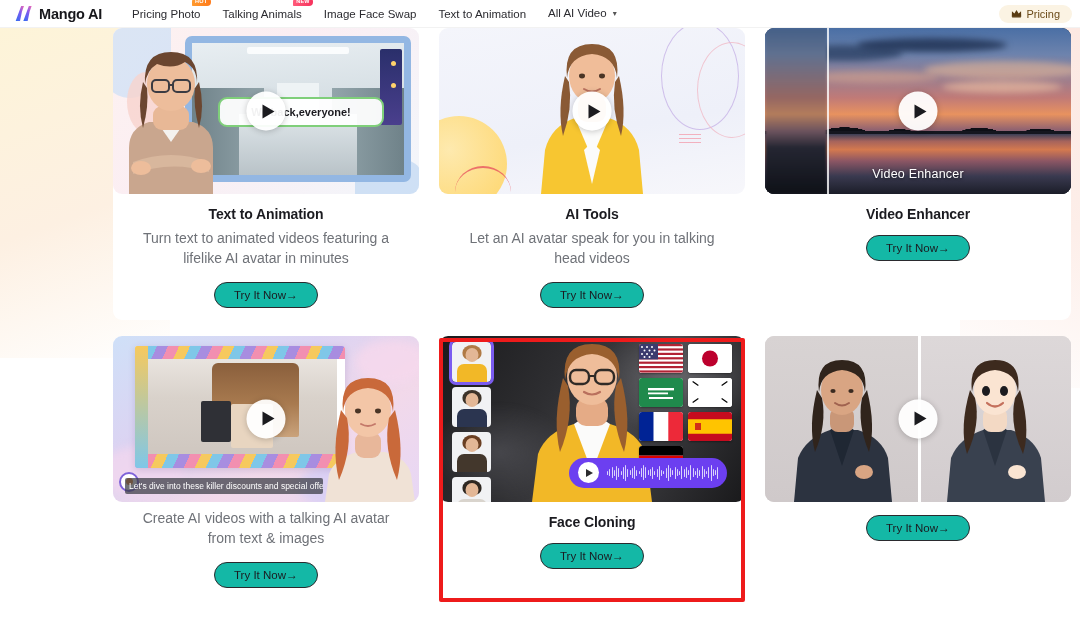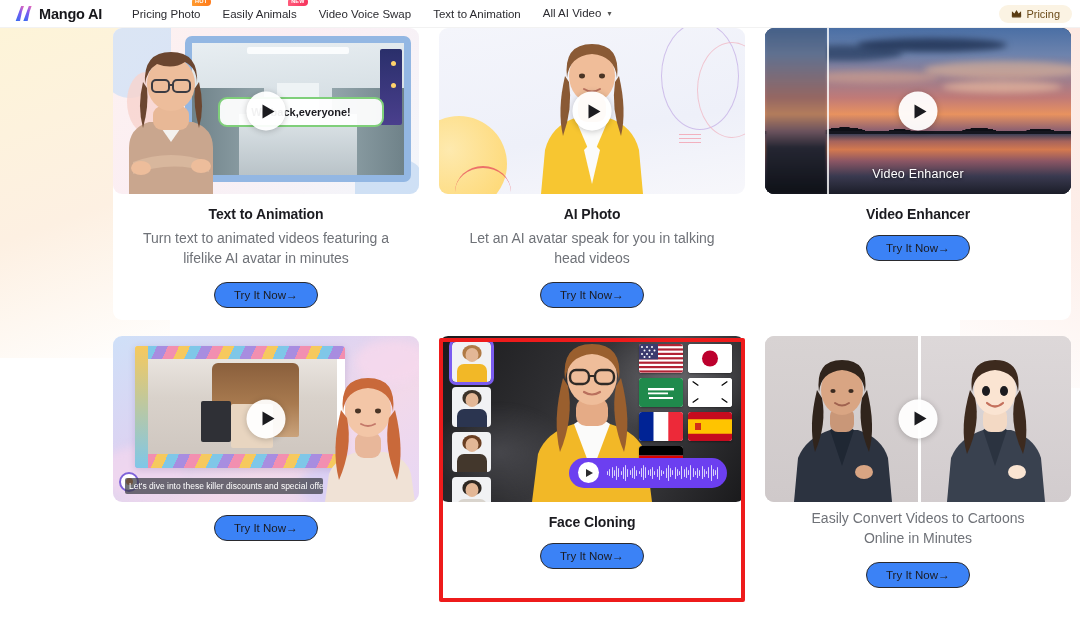--- a/index.html
+++ b/index.html
@@ -106,21 +106,21 @@
     color: #1b1b20; margin-top: 12px; letter-spacing: -0.1px;
   }
   .card-desc {
     text-align: center; font-size: 14px; color: #6f7278;
     margin: 7px 26px 0 26px; line-height: 1.42;
   }
   .try-wrap { display: flex; justify-content: center; margin-top: 13px; }
   .try-btn {
     display: inline-flex; align-items: center; 
     border: 1px solid #2a2a2e; border-radius: 16px;
-    padding: 6px 19px; background: #3b82f6;
+    padding: 6px 19px; background: #14b8a6;
     font-size: 11.5px; color: #1b1b20; cursor: pointer;
     white-space: nowrap;
   }
   .try-btn .arw { font-size: 12px; line-height: 1; }
 
   
   .t1 { background: linear-gradient(135deg,#fdf2f0 0%, #fbeef3 40%, #f2f6fb 100%); }
   .t1 .blob-a { position:absolute; left:-12px; top:-10px; width:70px; height:80px;
                 background:#cfe0f5; border-radius:0 0 60% 40%; opacity:.75; }
   .t1 .blob-b { position:absolute; left:14px; top:44px; width:40px; height:62px;
@@ -326,25 +326,25 @@
       </svg>
       <span class="brand-name">Mango AI</span>
     </div>
 
     <div class="nav">
       <div class="nav-item">
         <span>Pricing Photo</span>
         <span class="nav-badge badge-hot">HOT</span>
       </div>
       <div class="nav-item">
-        <span>Easily Animals</span>
+        <span>Talking Animals</span>
         <span class="nav-badge badge-new">NEW</span>
       </div>
       <div class="nav-item">
-        <span>Video Voice Swap</span>
+        <span>Image Face Swap</span>
       </div>
       <div class="nav-item">
         <span>Text to Animation</span>
       </div>
       <div class="nav-item">
         <span>All AI Video</span>
         <span class="caret">▾</span>
       </div>
     </div>
 
@@ -420,21 +420,21 @@
           <ellipse cx="63" cy="42" rx="23" ry="27" fill="#f0bd99"></ellipse>
           <path d="M38 44 Q34 10 63 10 Q92 10 88 44 Q86 22 63 20 Q40 22 38 44 Z" fill="#8a5a35"></path>
           <path d="M36 42 Q28 76 34 102 Q44 74 40 48 Z" fill="#8a5a35"></path>
           <path d="M90 42 Q98 76 92 102 Q82 74 86 48 Z" fill="#8a5a35"></path>
           <ellipse cx="53" cy="42" rx="3" ry="2.4" fill="#4a3526"></ellipse>
           <ellipse cx="73" cy="42" rx="3" ry="2.4" fill="#4a3526"></ellipse>
           <path d="M55 55 Q63 60 71 55" stroke="#b9705d" stroke-width="2" fill="none" stroke-linecap="round"></path>
         </svg>
         <div class="play"></div>
       </div>
-      <div class="card-title">AI Photo</div>
+      <div class="card-title">AI Tools</div>
       <div class="card-desc">Let an AI avatar speak for you in talking head videos</div>
       <div class="try-wrap">
         <div class="try-btn">
           <span>Try It Now</span>
           <span class="arw">→</span>
         </div>
       </div>
     </div>
 
     <div class="card">
@@ -487,20 +487,21 @@
           <path d="M24 42 Q20 8 49 8 Q78 8 74 42 Q72 20 49 18 Q26 20 24 42 Z" fill="#c9693a"></path>
           <path d="M22 40 Q12 80 20 110 Q34 78 28 48 Z" fill="#c9693a"></path>
           <path d="M76 40 Q86 80 78 110 Q64 78 70 48 Z" fill="#c9693a"></path>
           <ellipse cx="39" cy="41" rx="3" ry="2.4" fill="#4a3526"></ellipse>
           <ellipse cx="59" cy="41" rx="3" ry="2.4" fill="#4a3526"></ellipse>
           <path d="M42 54 Q49 58 56 54" stroke="#c4796a" stroke-width="2" fill="none" stroke-linecap="round"></path>
         </svg>
         <div class="subcap">Let's dive into these killer discounts and special offers</div>
         <div class="play"></div>
       </div>
+      <div class="card-desc">Create AI videos with a talking AI avatar from text &amp; images</div>
       <div class="try-wrap">
         <div class="try-btn">
           <span>Try It Now</span>
           <span class="arw">→</span>
         </div>
       </div>
     </div>
 
     <div class="card highlight">
       <div class="thumb t5">
@@ -715,21 +716,20 @@
             <path d="M35 36 Q24 74 32 100 Q46 70 40 44 Z" fill="#3d2a1e"></path>
             <path d="M85 36 Q96 74 88 100 Q74 70 80 44 Z" fill="#3d2a1e"></path>
             <ellipse cx="51" cy="37" rx="4" ry="5" fill="#1b1b1f"></ellipse>
             <ellipse cx="69" cy="37" rx="4" ry="5" fill="#1b1b1f"></ellipse>
             <path d="M52 49 Q60 56 68 49" stroke="#c4705c" stroke-width="2.2" fill="none" stroke-linecap="round"></path>
             <ellipse cx="82" cy="118" rx="9" ry="7" fill="#fae4d2"></ellipse>
           </svg>
         </div>
         <div class="play"></div>
       </div>
-      <div class="card-desc">Easily Convert Videos to Cartoons Online in Minutes</div>
       <div class="try-wrap">
         <div class="try-btn">
           <span>Try It Now</span>
           <span class="arw">→</span>
         </div>
       </div>
     </div>
 
   </div>
 </div>

